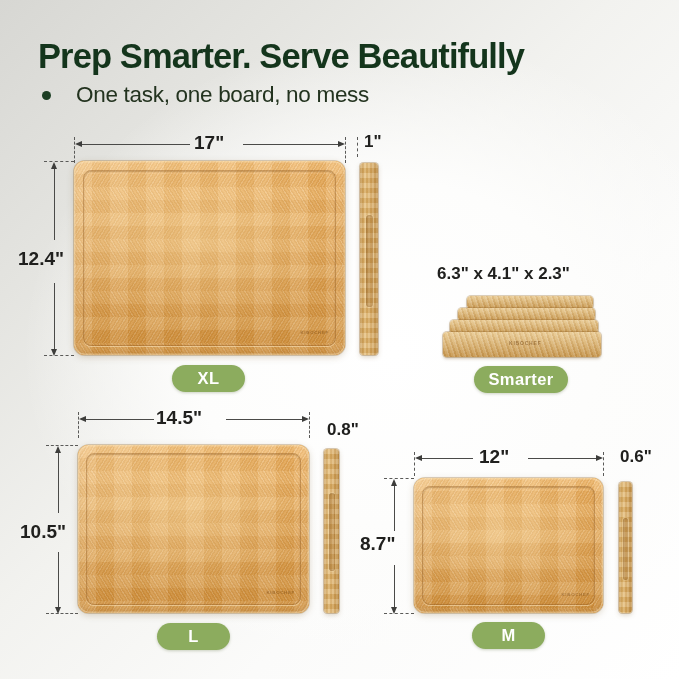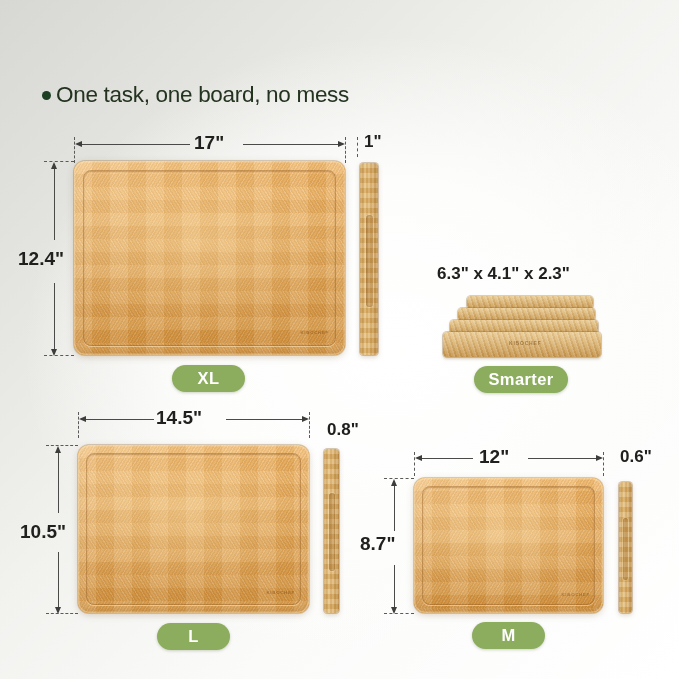--- a/index.html
+++ b/index.html
@@ -23,21 +23,21 @@
   
   .headline {
     position:absolute; left:38px; top:37px;
     font-size:34.5px; font-weight:bold;
     letter-spacing:-0.9px;
     color:#14351c;
     white-space:nowrap;
   }
   .subrow {
     position:absolute; left:42px; top:82px;
-    display:flex; align-items:center; gap:5px;
+    display:flex; align-items:center; gap:25px;
     white-space:nowrap;
   }
   .bullet {
     width:9px; height:9px; border-radius:50%;
     background:#1d3f24; flex:none;
   }
   .subtitle {
     font-size:22.5px; color:#23331f; letter-spacing:-0.3px;
   }
 
@@ -202,20 +202,21 @@
     display:flex; align-items:center; justify-content:center;
     letter-spacing:.4px;
     box-shadow:0 1px 3px rgba(90,110,60,.30);
   }
 </style>
 </head>
 <body>
 
 <div id="stage">
 
+  <div class="headline">Prep Smarter. Serve Beautifully</div>
   <div class="subrow">
     <span class="bullet"></span>
     <span class="subtitle">One task, one board, no mess</span>
   </div>
 
   <div>
 
     <div class="dash-v" style="left:74px; top:137px; height:26px;"></div>
     <div class="dash-v" style="left:345px; top:137px; height:26px;"></div>
     <div class="hline" style="left:80px; top:144px; width:110px;"></div>

